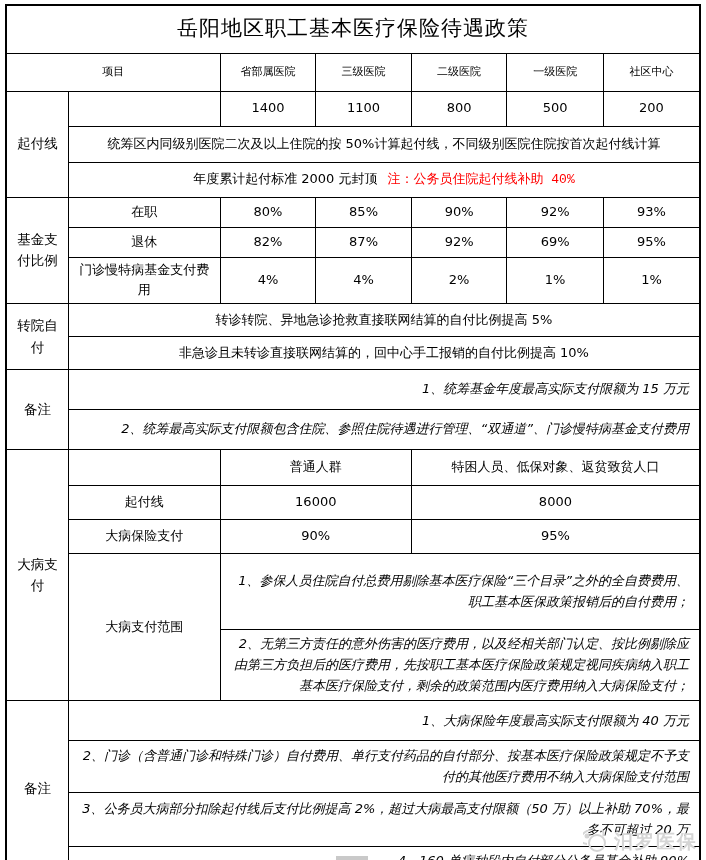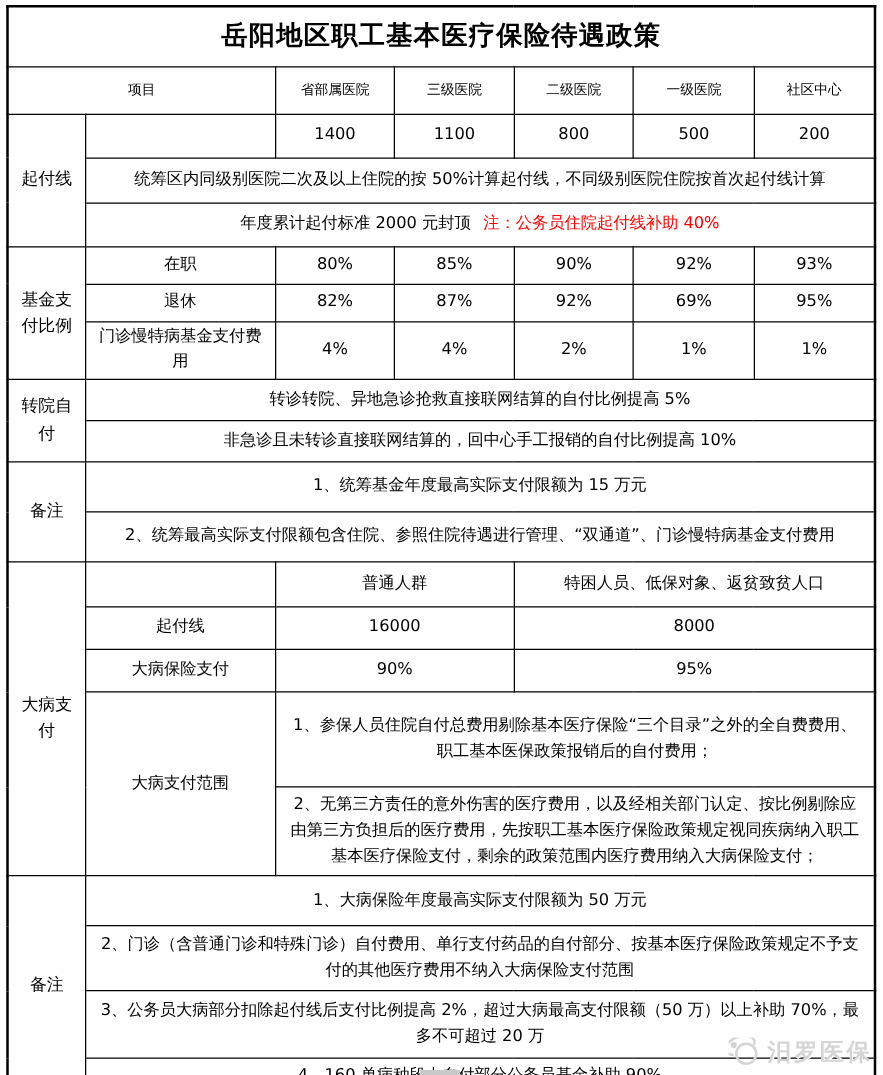--- a/index.html
+++ b/index.html
@@ -14,27 +14,27 @@
   }
   td{
     border:1px solid #000;
     font-size:13px;line-height:1.6;
     text-align:center;vertical-align:middle;
     padding:2px 5px;
     word-break:break-all;
     overflow:hidden;
   }
   td.title{
-    font-size:21px;font-weight:bold;letter-spacing:1px;
+    font-size:21px;font-weight:normal;letter-spacing:1px;
   }
   td.head{font-size:11px;}
   td.label{font-size:13.5px;padding:2px 8px;}
-  td.note{text-align:center;padding:4px 10px;}
+  td.note{text-align:right;padding:4px 10px;font-style:italic;}
   td.dashed-bottom{border-bottom:1px dashed #bdbdbd;font-family:Liberation Serif, serif;}
-  .red{color:#ff0000;margin-left:10px;}
+  .red{color:#ff0000;margin-left:10px;font-family:Liberation Mono, monospace;}
   .watermark{
     position:absolute;right:8px;top:829px;
     display:flex;align-items:center;gap:5px;
     color:#d5d5d5;font-size:19px;font-weight:bold;letter-spacing:2px;
     text-shadow:1px 1px 0 #ffffff;
     pointer-events:none;
   }
   .watermark svg{display:block;}
   .page-artifact{
     position:absolute;left:336px;top:856px;width:32px;height:4px;
@@ -149,21 +149,21 @@
   <tr style="height:76px">
     <td rowspan="2">大病支付范围</td>
     <td colspan="5" class="note">1、参保人员住院自付总费用剔除基本医疗保险“三个目录”之外的全自费费用、职工基本医保政策报销后的自付费用；</td>
   </tr>
   <tr style="height:70px">
     <td colspan="5" class="note">2、无第三方责任的意外伤害的医疗费用，以及经相关部门认定、按比例剔除应由第三方负担后的医疗费用，先按职工基本医疗保险政策规定视同疾病纳入职工基本医疗保险支付，剩余的政策范围内医疗费用纳入大病保险支付；</td>
   </tr>
 
   <tr style="height:40px">
     <td rowspan="4" class="label">备注</td>
-    <td colspan="6" class="note">1、大病保险年度最高实际支付限额为 50 万元</td>
+    <td colspan="6" class="note">1、大病保险年度最高实际支付限额为 40 万元</td>
   </tr>
   <tr style="height:52px">
     <td colspan="6" class="note">2、门诊（含普通门诊和特殊门诊）自付费用、单行支付药品的自付部分、按基本医疗保险政策规定不予支付的其他医疗费用不纳入大病保险支付范围</td>
   </tr>
   <tr style="height:54px">
     <td colspan="6" class="note">3、公务员大病部分扣除起付线后支付比例提高 2%，超过大病最高支付限额（50 万）以上补助 70%，最多不可超过 20 万</td>
   </tr>
   <tr style="height:30px">
     <td colspan="6" class="note">4、160 单病种段内自付部分公务员基金补助 90%</td>
   </tr>

